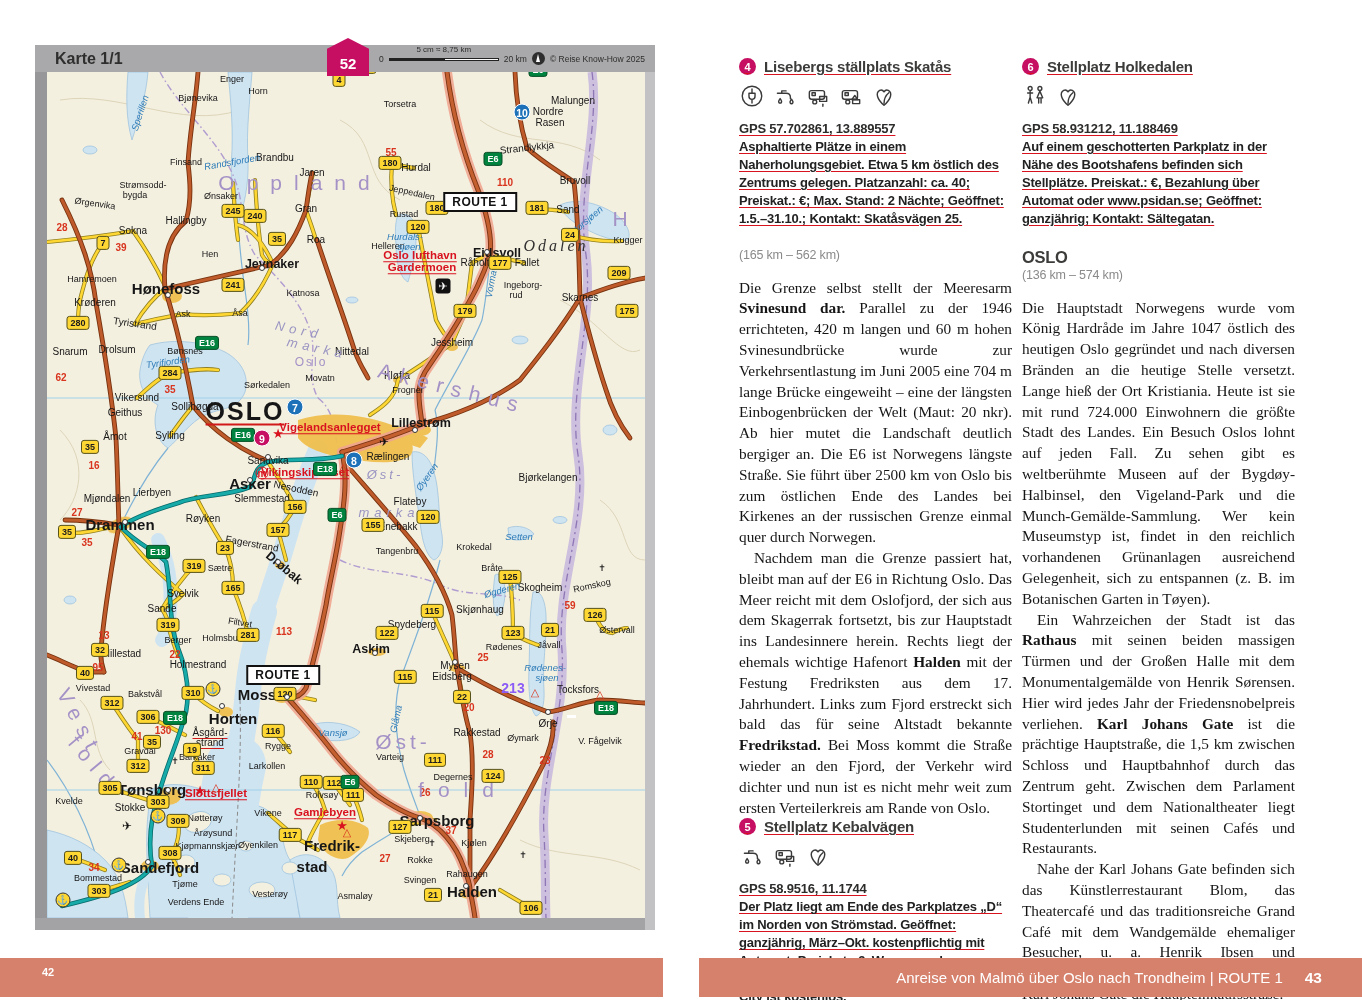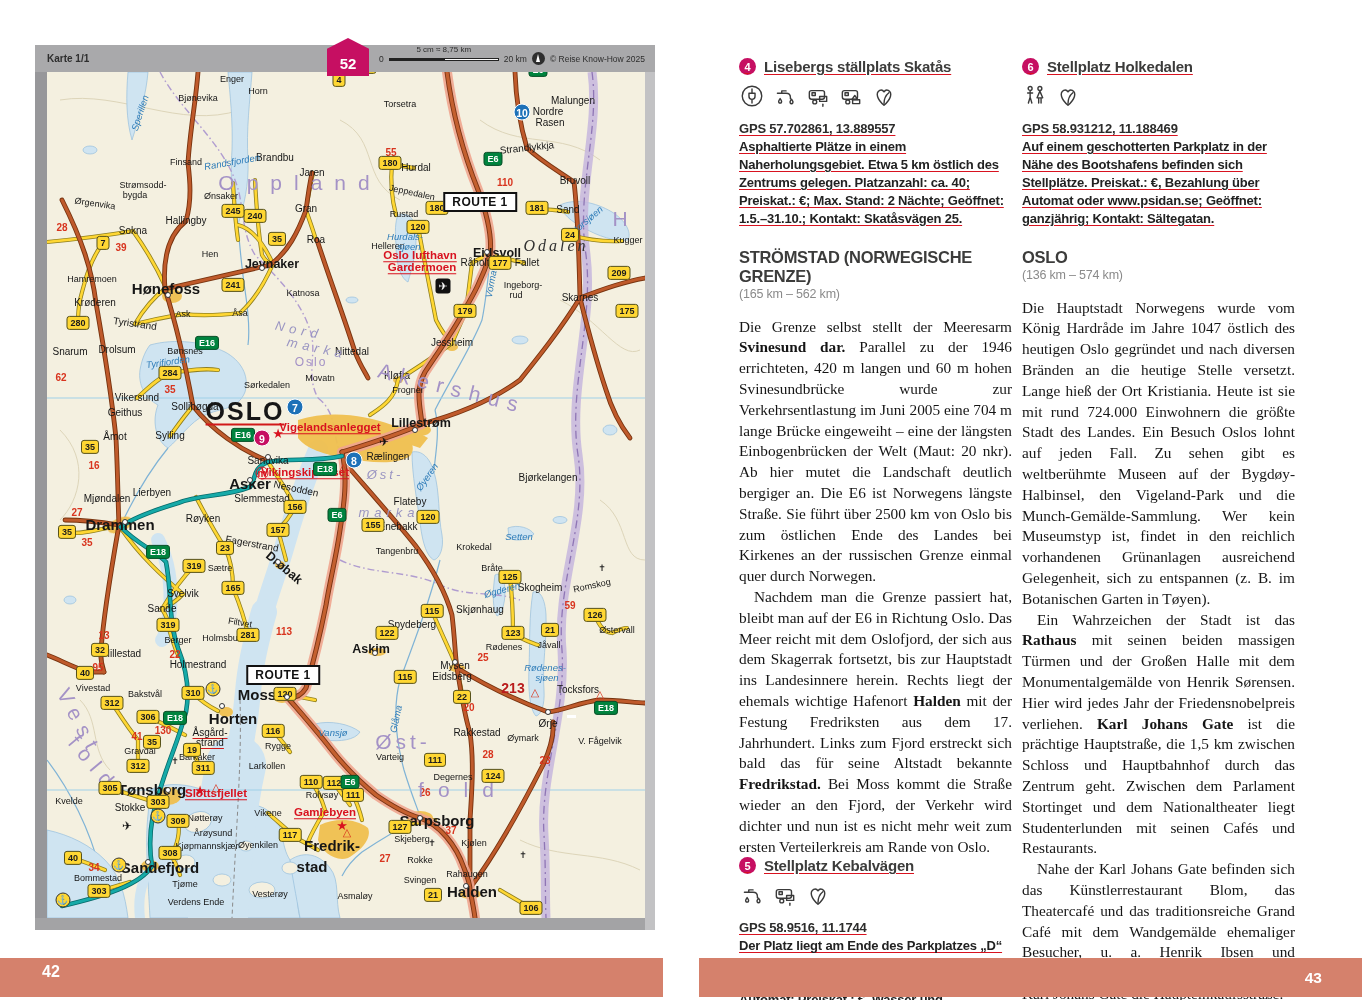--- a/index.html
+++ b/index.html
@@ -6,21 +6,21 @@
   #page{position:relative;width:1362px;height:1000px;background:#fff;overflow:hidden;
         font-family:"Liberation Sans",sans-serif;}
 
   
   #map-frame{position:absolute;left:35px;top:45px;width:620px;height:885px;background:#f4f0e0;}
   #map-frame .edge-l{position:absolute;left:0;top:0;width:12px;height:100%;background:#97979a;}
   #map-frame .edge-b{position:absolute;left:0;bottom:0;width:100%;height:12px;background:#a3a3a5;}
   #map-frame .edge-r{position:absolute;right:0;top:0;width:10px;height:100%;background:#c2c2c4;}
   #map-header{position:absolute;left:0;top:0;width:100%;height:27px;background:#a9a9ab;
               display:flex;align-items:center;z-index:30;}
-  #map-title{font-weight:700;font-size:10px;color:#2e2e2e;padding-left:12px;flex:0 0 auto;}
+  #map-title{font-weight:700;font-size:16px;color:#2e2e2e;padding-left:20px;flex:0 0 auto;}
   #scale-wrap{margin-left:auto;display:flex;align-items:center;gap:5px;padding-right:10px;
               font-size:8.5px;color:#2e2e2e;}
   .scale-line{position:relative;width:110px;height:10px;}
   .scale-line .lbl{position:absolute;top:-9px;left:0;width:100%;text-align:center;font-size:8px;}
   .scale-line .bar1{position:absolute;left:0;top:4px;width:55px;height:3px;background:#222;}
   .scale-line .bar2{position:absolute;left:55px;top:4px;width:55px;height:3px;background:#fdfdfd;border:1px solid #222;box-sizing:border-box;}
   .compass{width:13px;height:13px;border-radius:50%;background:#2e2e2e;position:relative;flex:0 0 auto;}
   .compass:before{content:"";position:absolute;left:4px;top:2px;border-left:2.5px solid transparent;
                   border-right:2.5px solid transparent;border-bottom:8px solid #fff;}
   #map-tab{position:absolute;left:292px;top:-7px;width:42px;height:38px;background:#c60f62;
@@ -35,21 +35,21 @@
   .t1{font-size:9px;}
   .t2{font-size:10px;}
   .t2b{font-size:12.5px;font-weight:700;}
   .t3{font-size:15px;font-weight:700;}
   .xl{font-size:25px;font-weight:800;letter-spacing:2px;text-decoration:underline;
       text-decoration-color:#d11919;text-decoration-thickness:1.5px;text-underline-offset:4px;}
   .u{font-size:10px;text-decoration:underline;text-decoration-color:#d11919;text-underline-offset:2px;}
   .wa{font-size:9.5px;font-style:italic;color:#2e7cb8;}
   .poi{font-size:11.5px;font-weight:700;color:#d8121f;text-decoration:underline;text-underline-offset:2px;}
   .rn{font-size:10px;font-weight:700;color:#d8341e;}
-  .rnl{font-size:14px;font-weight:700;color:#b91c1c;}
+  .rnl{font-size:14px;font-weight:700;color:#8b5cf6;}
   .rg{font-size:21px;color:#a492c6;}
   .rg2{font-size:13px;font-style:italic;color:#9a95c2;}
   .rg3{font-size:12px;color:#a492c6;letter-spacing:2px;}
   .od{font-size:16px;font-style:italic;color:#303030;letter-spacing:3px;font-family:"Liberation Serif",serif;}
 
   .badge{position:absolute;transform:translate(-50%,-50%);font-size:9px;font-weight:700;
          background:#ffd733;color:#1c1c1c;border:1px solid #55501a;border-radius:3px;
          padding:0.5px 3px;line-height:1.25;}
   .badge.g{background:#00833e;color:#fff;border-color:#064d26;}
   .routebox{position:absolute;transform:translate(-50%,-50%);font-size:12px;font-weight:700;
@@ -92,21 +92,21 @@
   .range{font-size:12.5px;color:#8a8a8a;margin-bottom:16px;letter-spacing:-0.2px;}
   .col p{font-family:"Liberation Serif",serif;font-size:15.3px;line-height:1.36;text-align:justify;
          margin:0;color:#151515;}
   .col p.ind{text-indent:15px;}
   .col p b{font-weight:700;}
 
   
   .footer{position:absolute;top:958px;height:39px;background:#d5816c;color:#fff;
           display:flex;align-items:center;font-size:15px;z-index:20;}
   #footer-left{left:0;width:663px;}
-  #footer-left .pagenum{font-weight:700;margin:0 22px 12px 42px;font-size:16px;}
+  #footer-left .pagenum{font-weight:700;margin:0 22px 12px 42px;font-size:11px;}
   #footer-right{left:699px;width:663px;justify-content:flex-end;}
   #footer-right .pagenum{font-weight:700;margin:0 40px 0 22px;font-size:15.5px;}
 </style>
 </head>
 <body>
 
 <div id="page">
 
   <div id="map-frame">
     <div class="edge-l"></div>
@@ -384,21 +384,20 @@
               <rect x="13.5" y="15.5" width="6.5" height="3.5"></rect>
             </svg></span>
           <span><svg viewBox="0 0 24 24">
               <path d="M12,20.5 C5.5,15 4,9 8,6.8 c2.4,-1.3 4,1.4 4,1.4 s1.6,-2.7 4,-1.4 c4,2.2 2.5,8.2 -4,13.7 z"></path>
               <path d="M12,19 c0,-5 2,-8 4.5,-10"></path>
             </svg></span>
         </div>
         <div class="gps">GPS 57.702861, 13.889557</div>
         <div class="pbody">Asphaltierte Plätze in einem Naherholungsgebiet. Etwa 5 km östlich des Zentrums gelegen. Platzanzahl: ca. 40; Preiskat.: €; Max. Stand: 2 Nächte; Geöffnet: 1.5.–31.10.; Kontakt: Skatåsvägen 25.</div>
       </div>
-      <h2 class="sec">STRÖMSTAD (NORWEGISCHE GRENZE)</h2>
       <div class="range">(165 km – 562 km)</div>
       <p>Die Grenze selbst stellt der Meeresarm <b>Svinesund dar.</b> Parallel zu der 1946 errichteten, 420 m langen und 60 m hohen Svinesundbrücke wurde zur Verkehrsentlastung im Juni 2005 eine 704 m lange Brücke eingeweiht – eine der längsten Einbogenbrücken der Welt (Maut: 20 nkr). Ab hier mutet die Landschaft deutlich bergiger an. Die E6 ist Norwegens längste Straße. Sie führt über 2500 km von Oslo bis zum östlichen Ende des Landes bei Kirkenes an der russischen Grenze einmal quer durch Norwegen.</p>
       <p class="ind">Nachdem man die Grenze passiert hat, bleibt man auf der E6 in Richtung Oslo. Das Meer reicht mit dem Oslofjord, der sich aus dem Skagerrak fortsetzt, bis zur Hauptstadt ins Landesinnere herein. Rechts liegt der ehemals wichtige Hafenort <b>Halden</b> mit der Festung Fredriksten aus dem 17. Jahrhundert. Links zum Fjord erstre­ckt sich bald das für seine Altstadt bekannte <b>Fredrikstad.</b> Bei Moss kommt die Straße wieder an den Fjord, der Verkehr wird dichter und nun ist es nicht mehr weit zum ersten Verteilerkreis am Rande von Oslo.</p>
       <div class="poi">
         <div class="poi-head">
           <span class="poi-num">5</span>
           <span class="poi-title">Stellplatz Kebalvägen</span>
         </div>
         <div class="poi-icons">
           <span><svg viewBox="0 0 24 24">
@@ -447,15 +446,16 @@
       <div class="range">(136 km – 574 km)</div>
       <p>Die Hauptstadt Norwegens wurde vom König Hardråde im Jahre 1047 östlich des heutigen Oslo gegründet und nach diversen Bränden an die heutige Stelle versetzt. Lange hieß der Ort Kristiania. Heute ist sie mit rund 724.000 Einwohnern die größte Stadt des Landes. Ein Besuch Oslos lohnt auf jeden Fall. Zu sehen gibt es weltberühmte Museen auf der Bygdøy-Halbinsel, den Vigeland-Park und die Munch-Gemälde-Sammlung. Wer kein Museumstyp ist, findet in den reichlich vorhandenen Grünanlagen ausreichend Gelegenheit, sich zu entspannen (z. B. im Botanischen Garten in Tøyen).</p>
       <p class="ind">Ein Wahrzeichen der Stadt ist das <b>Rathaus</b> mit seinen beiden massigen Türmen und der Großen Halle mit dem Monumentalgemälde von Henrik Sørensen. Hier wird jedes Jahr der Friedensnobelpreis verliehen. <b>Karl Johans Gate</b> ist die prächtige Hauptstraße, die 1,5 km zwischen Schloss und Hauptbahnhof durch das Zentrum geht. Zwischen dem Parlament Stortinget und dem Nationaltheater liegt Studenterlunden mit seinen Cafés und Restaurants.</p>
       <p class="ind">Nahe der Karl Johans Gate befinden sich das Künstlerrestaurant Blom, das Theatercafé und das traditionsreiche Grand Café mit dem Wandgemälde ehemaliger Besucher, u. a. Henrik Ibsen und Bjørnstjerne Bjørnson. Außerdem ist die Karl Johans Gate die Haupteinkaufsstraße.</p>
     </div>
 
   <div id="footer-left" class="footer">
     <span class="pagenum">42</span>
   </div>
   <div id="footer-right" class="footer">
+    <span>Anreise von Malmö über Oslo nach Trondheim | ROUTE 1</span>
     <span class="pagenum">43</span>
   </div>
 </div>
 
 </body></html>

